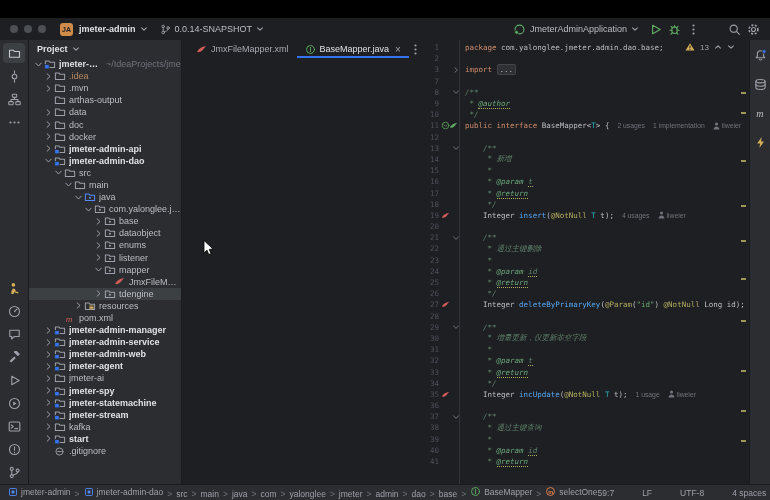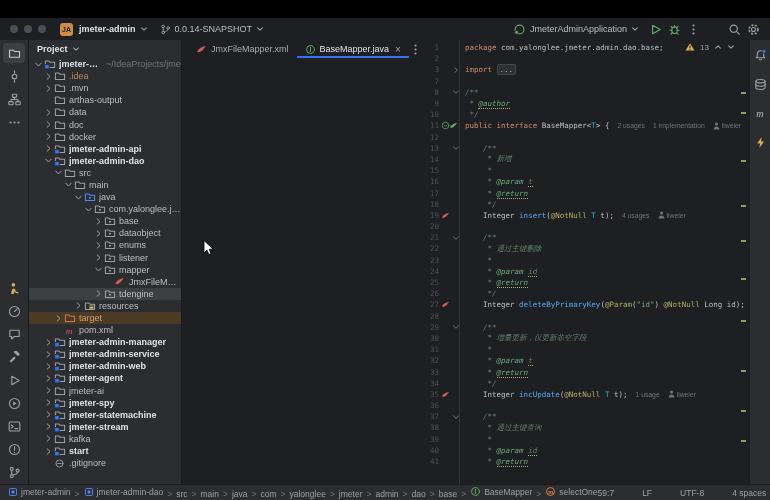--- a/index.html
+++ b/index.html
@@ -566,33 +566,20 @@
               </svg>
             </span>
             <span class="ticon">
               <svg width="12" height="12" viewBox="0 0 13 13">
                 <path d="M1.5 3.2h3.9l1 1.3h5.1v5.8H1.5z" stroke="#9da0a8" stroke-width="1.1" stroke-linejoin="round" fill="none"></path>
                 <path d="M5.8 6.4h4.6M5.8 8h4.6M5.8 9.6h4.6" stroke="#d6ae58" stroke-width="1.1"></path>
               </svg>
             </span>
             <span class="tlabel">resources</span>
           </div>
-          <div class="tree-row excluded" style="padding-left:24px">
-            <span class="tchev">
-              <svg width="9" height="9" viewBox="0 0 10 10">
-                <path d="M3.5 2l3.2 3-3.2 3" stroke="#9da0a8" stroke-width="1.1" stroke-linecap="round" stroke-linejoin="round" fill="none"></path>
-              </svg>
-            </span>
-            <span class="ticon">
-              <svg width="12" height="12" viewBox="0 0 13 13">
-                <path d="M1.5 3.2h3.9l1 1.3h5.1v5.8H1.5z" stroke="#c77d4f" stroke-width="1.1" stroke-linejoin="round" fill="none"></path>
-              </svg>
-            </span>
-            <span class="tlabel">target</span>
-          </div>
           <div class="tree-row" style="padding-left:24px">
             <span class="tchev"></span>
             <span class="ticon">
               <svg width="12" height="12" viewBox="0 0 13 13">
                 <text x="2" y="10.4" font-size="10" font-style="italic" font-family="Liberation Serif,serif" fill="#cf5b56">m</text>
               </svg>
             </span>
             <span class="tlabel">pom.xml</span>
           </div>
           <div class="tree-row" style="padding-left:14px">

